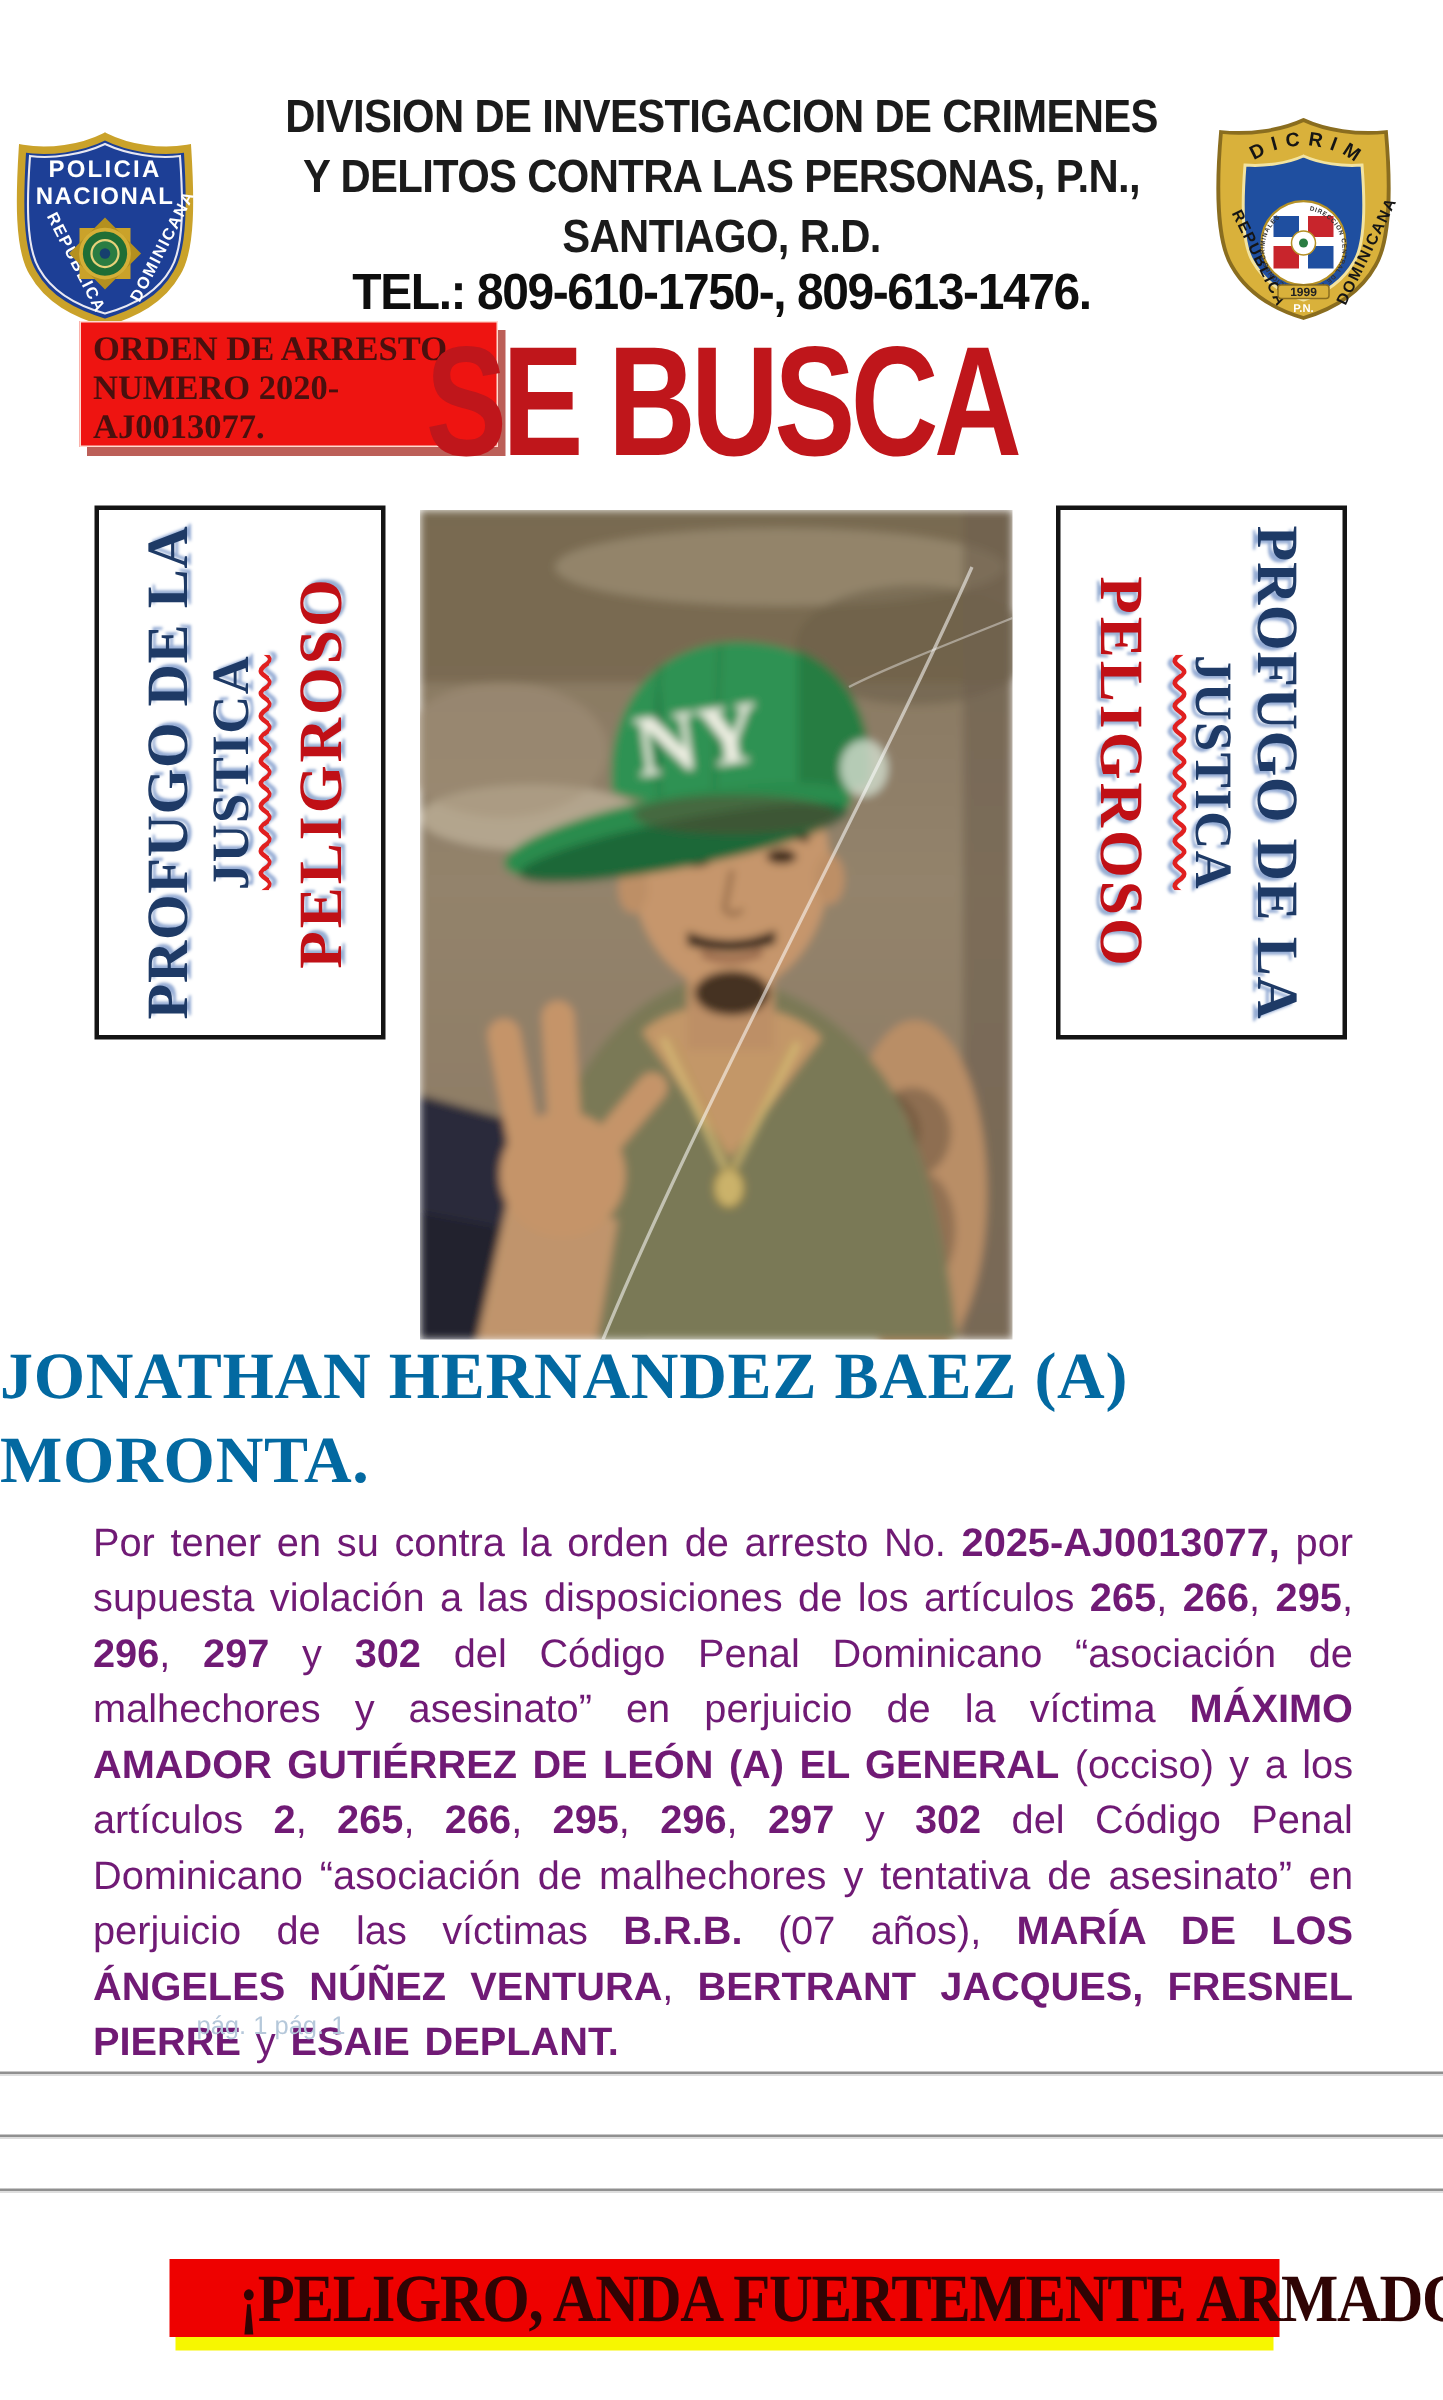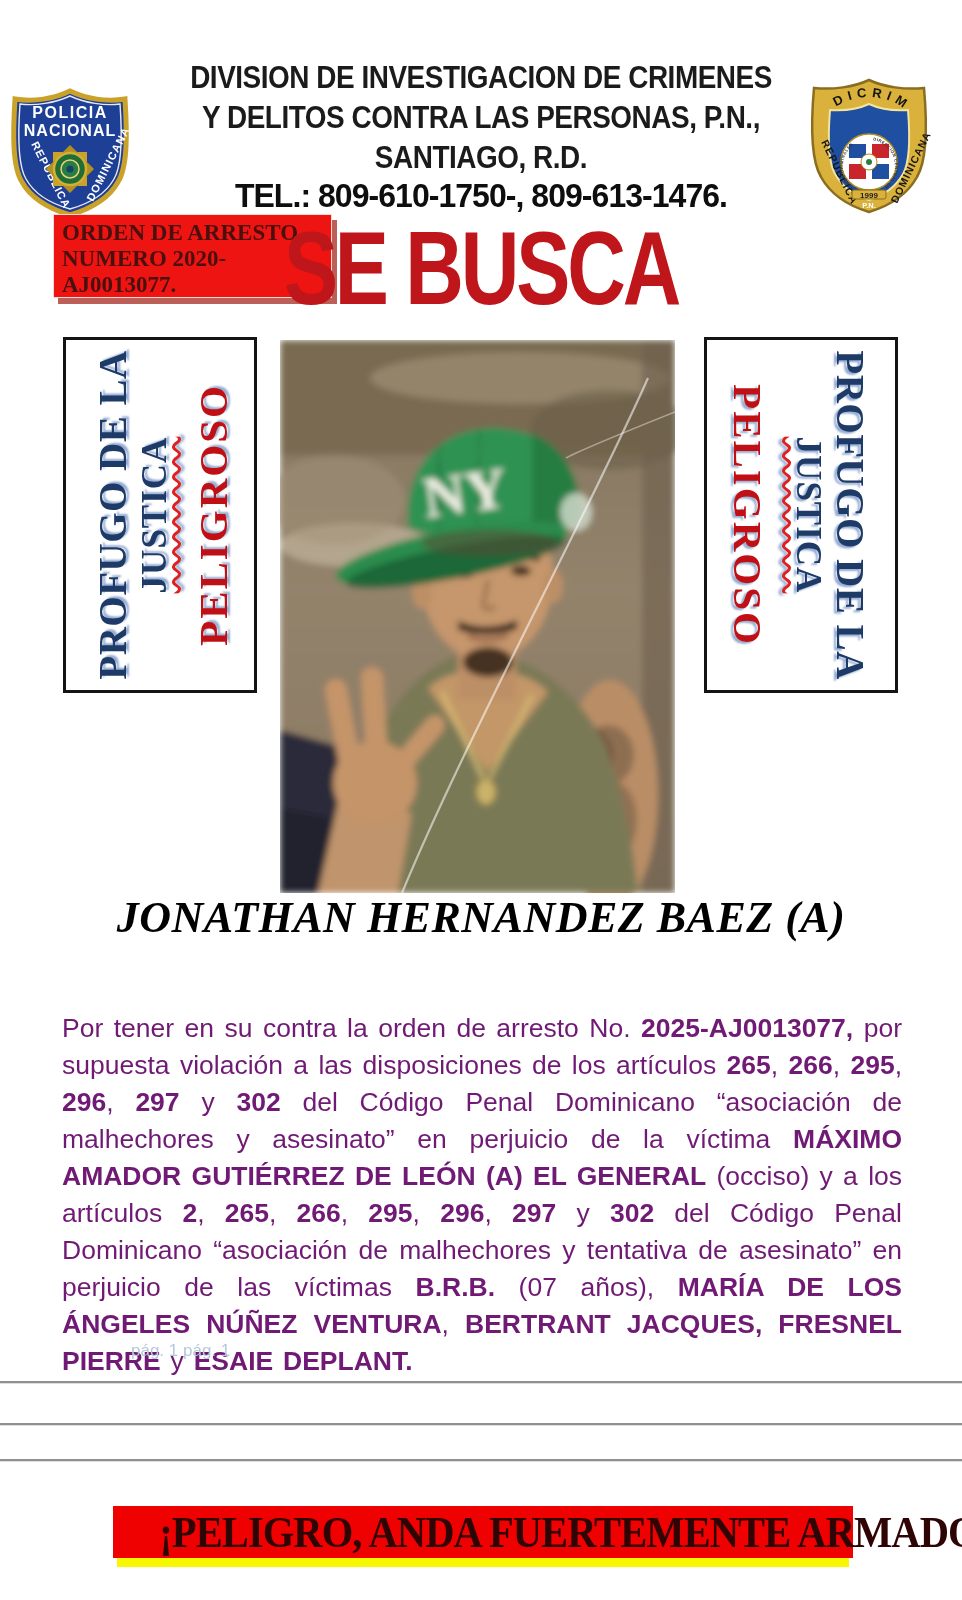--- a/index.html
+++ b/index.html
@@ -39,23 +39,23 @@
               text-decoration-thickness:2.5px;text-underline-offset:7px;}
   .peligroso{font-family:"Liberation Serif",serif;font-weight:700;font-size:41px;
              letter-spacing:2px;color:#c01016;text-shadow:2px 3px 2px rgba(140,165,205,.9);}
   .pos-l-fug{left:35%;}
   .pos-l-pel{left:78%;}
   .pos-r-pel{left:22%;}
   .pos-r-fug{left:66%;}
   
   .photo{position:absolute;left:280px;top:340px;width:395px;height:553px;}
   
-  .name-block{position:absolute;left:0;right:0;top:890px;text-align:center;
+  .name-block{position:absolute;left:0;right:0;top:890px;
               font-family:"Liberation Serif",serif;font-weight:700;font-size:44px;
-              line-height:56px;color:#000000;letter-spacing:.5px;font-style:italic;}
+              line-height:56px;color:#0369a1;letter-spacing:.5px;}
   
   .body-par{position:absolute;left:62px;width:840px;top:1010px;margin:0;
             font-size:26.5px;line-height:37px;text-align:justify;color:#701a75;
             word-spacing:2.5px;}
   .body-par b{font-weight:700;}
   
   .page-marker{position:absolute;left:118px;top:1341px;font-size:17px;color:#b5c8da;margin-left:13px;}
   .hrule{position:absolute;left:0;width:962px;height:3px;
          background:linear-gradient(to bottom,#909090 0 60%,#dedede 60% 100%);}
   .hr-1{top:1381px;}
@@ -232,20 +232,21 @@
   <div class="vbox vbox-right">
     <div class="vrot rot-cw pos-r-pel peligroso">PELIGROSO</div>
     <div class="vrot rot-cw pos-r-fug fug-block">
       <div class="fug-top">PROFUGO DE LA</div>
       <div class="fug-bottom">JUSTICA</div>
     </div>
   </div>
 
   <div class="name-block">
     <div>JONATHAN HERNANDEZ BAEZ (A)</div>
+    <div>MORONTA.</div>
   </div>
 
   <p class="body-par"><span>Por tener en su contra la orden de arresto No. </span><b>2025-AJ0013077,</b><span> por supuesta violación a las disposiciones de los artículos </span><b>265</b><span>, </span><b>266</b><span>, </span><b>295</b><span>, </span><b>296</b><span>, </span><b>297</b><span> y </span><b>302</b><span> del Código Penal Dominicano “asociación de malhechores y asesinato” en perjuicio de la víctima </span><b>MÁXIMO AMADOR GUTIÉRREZ DE LEÓN (A) EL GENERAL</b><span> (occiso) y a los artículos </span><b>2</b><span>, </span><b>265</b><span>, </span><b>266</b><span>, </span><b>295</b><span>, </span><b>296</b><span>, </span><b>297</b><span> y </span><b>302</b><span> del Código Penal Dominicano “asociación de malhechores y tentativa de asesinato” en perjuicio de las víctimas </span><b>B.R.B.</b><span> (07 años), </span><b>MARÍA DE LOS ÁNGELES NÚÑEZ VENTURA</b><span>, </span><b>BERTRANT JACQUES, FRESNEL PIERRE</b><span> y </span><b>ESAIE DEPLANT.</b></p>
 
   <div class="page-marker">pág. 1 pág. 1</div>
   <div class="hrule hr-1"></div>
   <div class="hrule hr-2"></div>
   <div class="hrule hr-3"></div>
 
   <div class="warn-banner">

